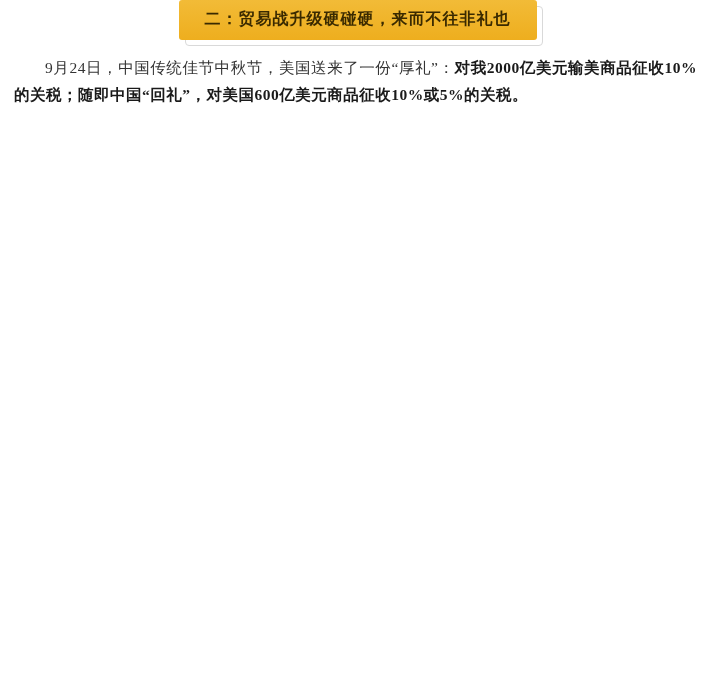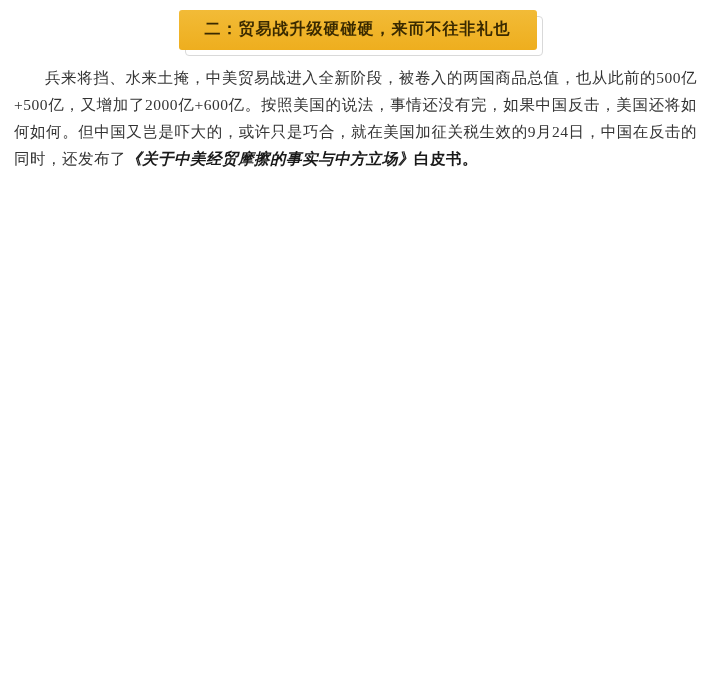--- a/index.html
+++ b/index.html
@@ -16,21 +16,20 @@
   .page {
     position: relative;
     width: 715px;
     height: 675px;
     box-sizing: border-box;
   }
   .heading-wrap {
     display: flex;
     justify-content: center;
     align-items: center;
-    padding-top: 10px;
     padding-bottom: 8px;
   }
   .heading-banner {
     position: relative;
     display: inline-block;
   }
   .heading-banner .shadow {
     position: absolute;
     left: 6px;
     top: 6px;
@@ -84,16 +83,16 @@
 <div class="page">
 
   <div class="heading-wrap">
     <div class="heading-banner">
       <div class="shadow"></div>
       <div class="heading-pill">二：贸易战升级硬碰硬，来而不往非礼也</div>
     </div>
   </div>
 
   <div class="content">
-    <p class="para" id="p4"><span>兵来将挡、水来土掩，中美贸易战进入全新阶段，被卷入的两国商品总值，也从此前的500亿+500亿，又增加了2000亿+600亿。按照美国的说法，事情还没有完，如果中国反击，美国还将如何如何。但中国又岂是吓大的，或许只是巧合，就在美国加征关税生效的9月24日，中国在反击的同时，还发布了</span><span class="bi">《关于中美经贸摩擦的事实与中方立场》</span><span class="b">白皮书。</span></p>
+    <p class="para" id="p3"><span>9月24日，中国传统佳节中秋节，美国送来了一份“厚礼”：</span><span class="b">对我2000亿美元输美商品征收10%的关税；随即中国“回礼”，对美国600亿美元商品征收10%或5%的关税。</span></p>
   </div>
 
 </div>
 
 </body></html>

